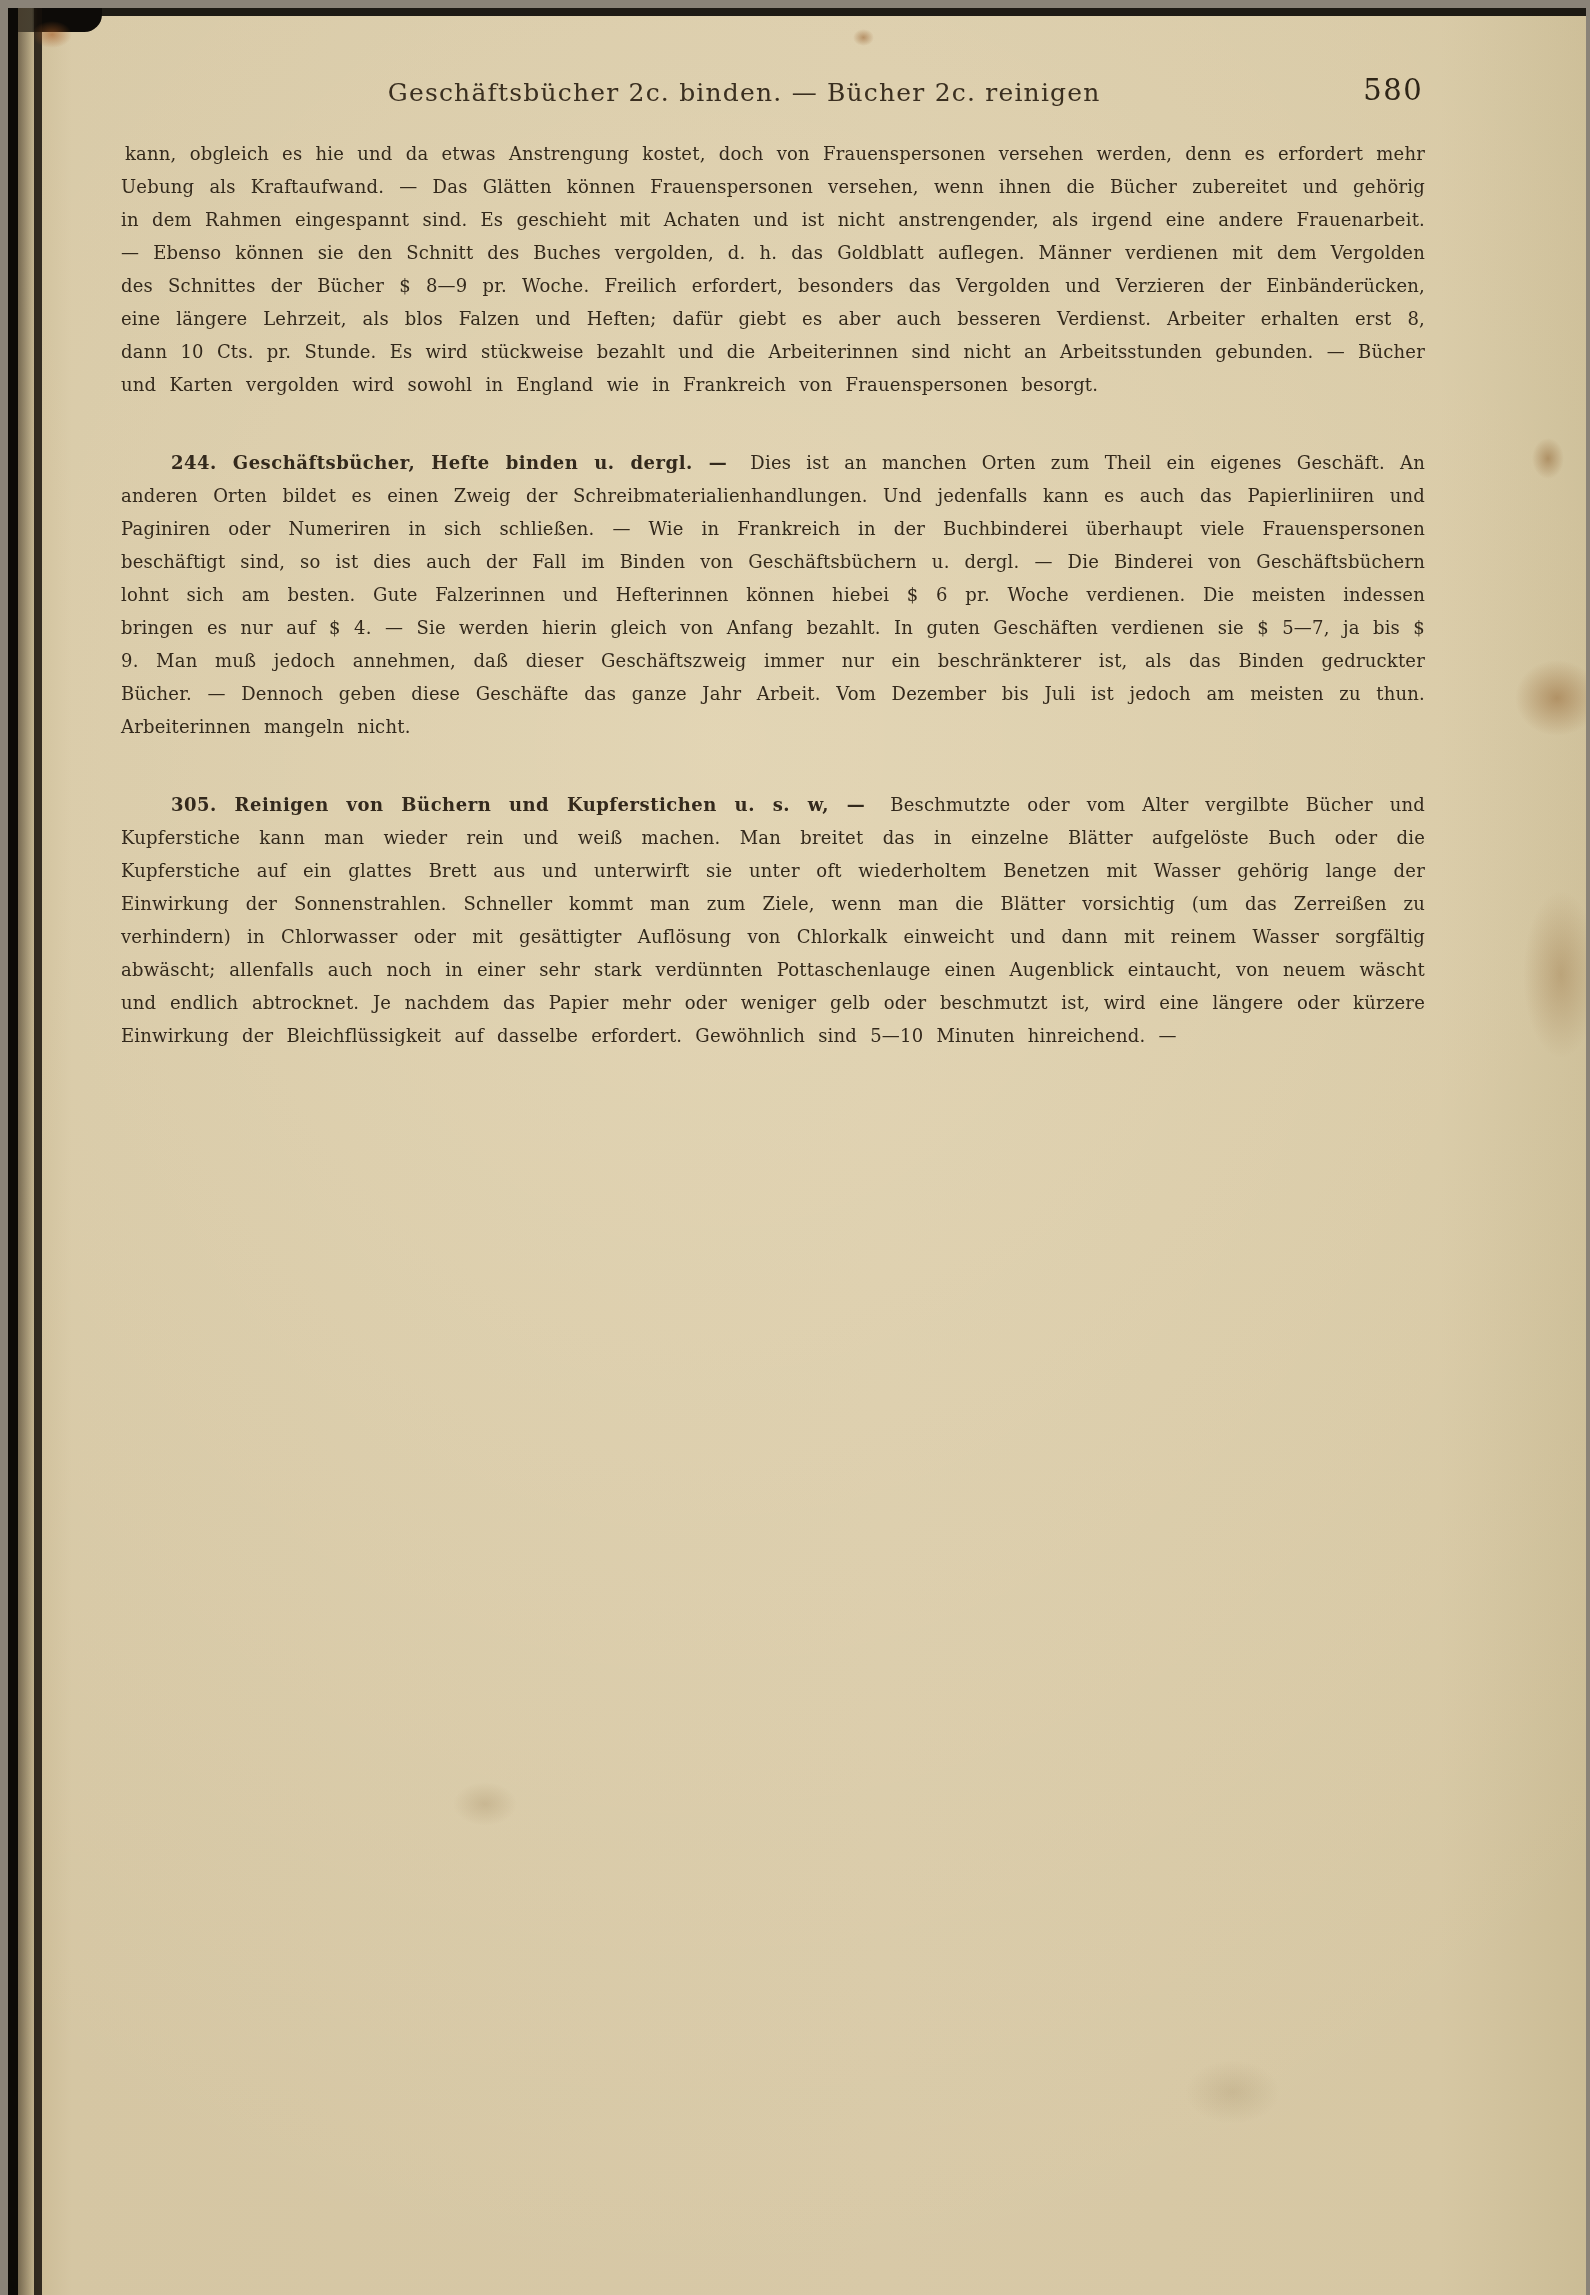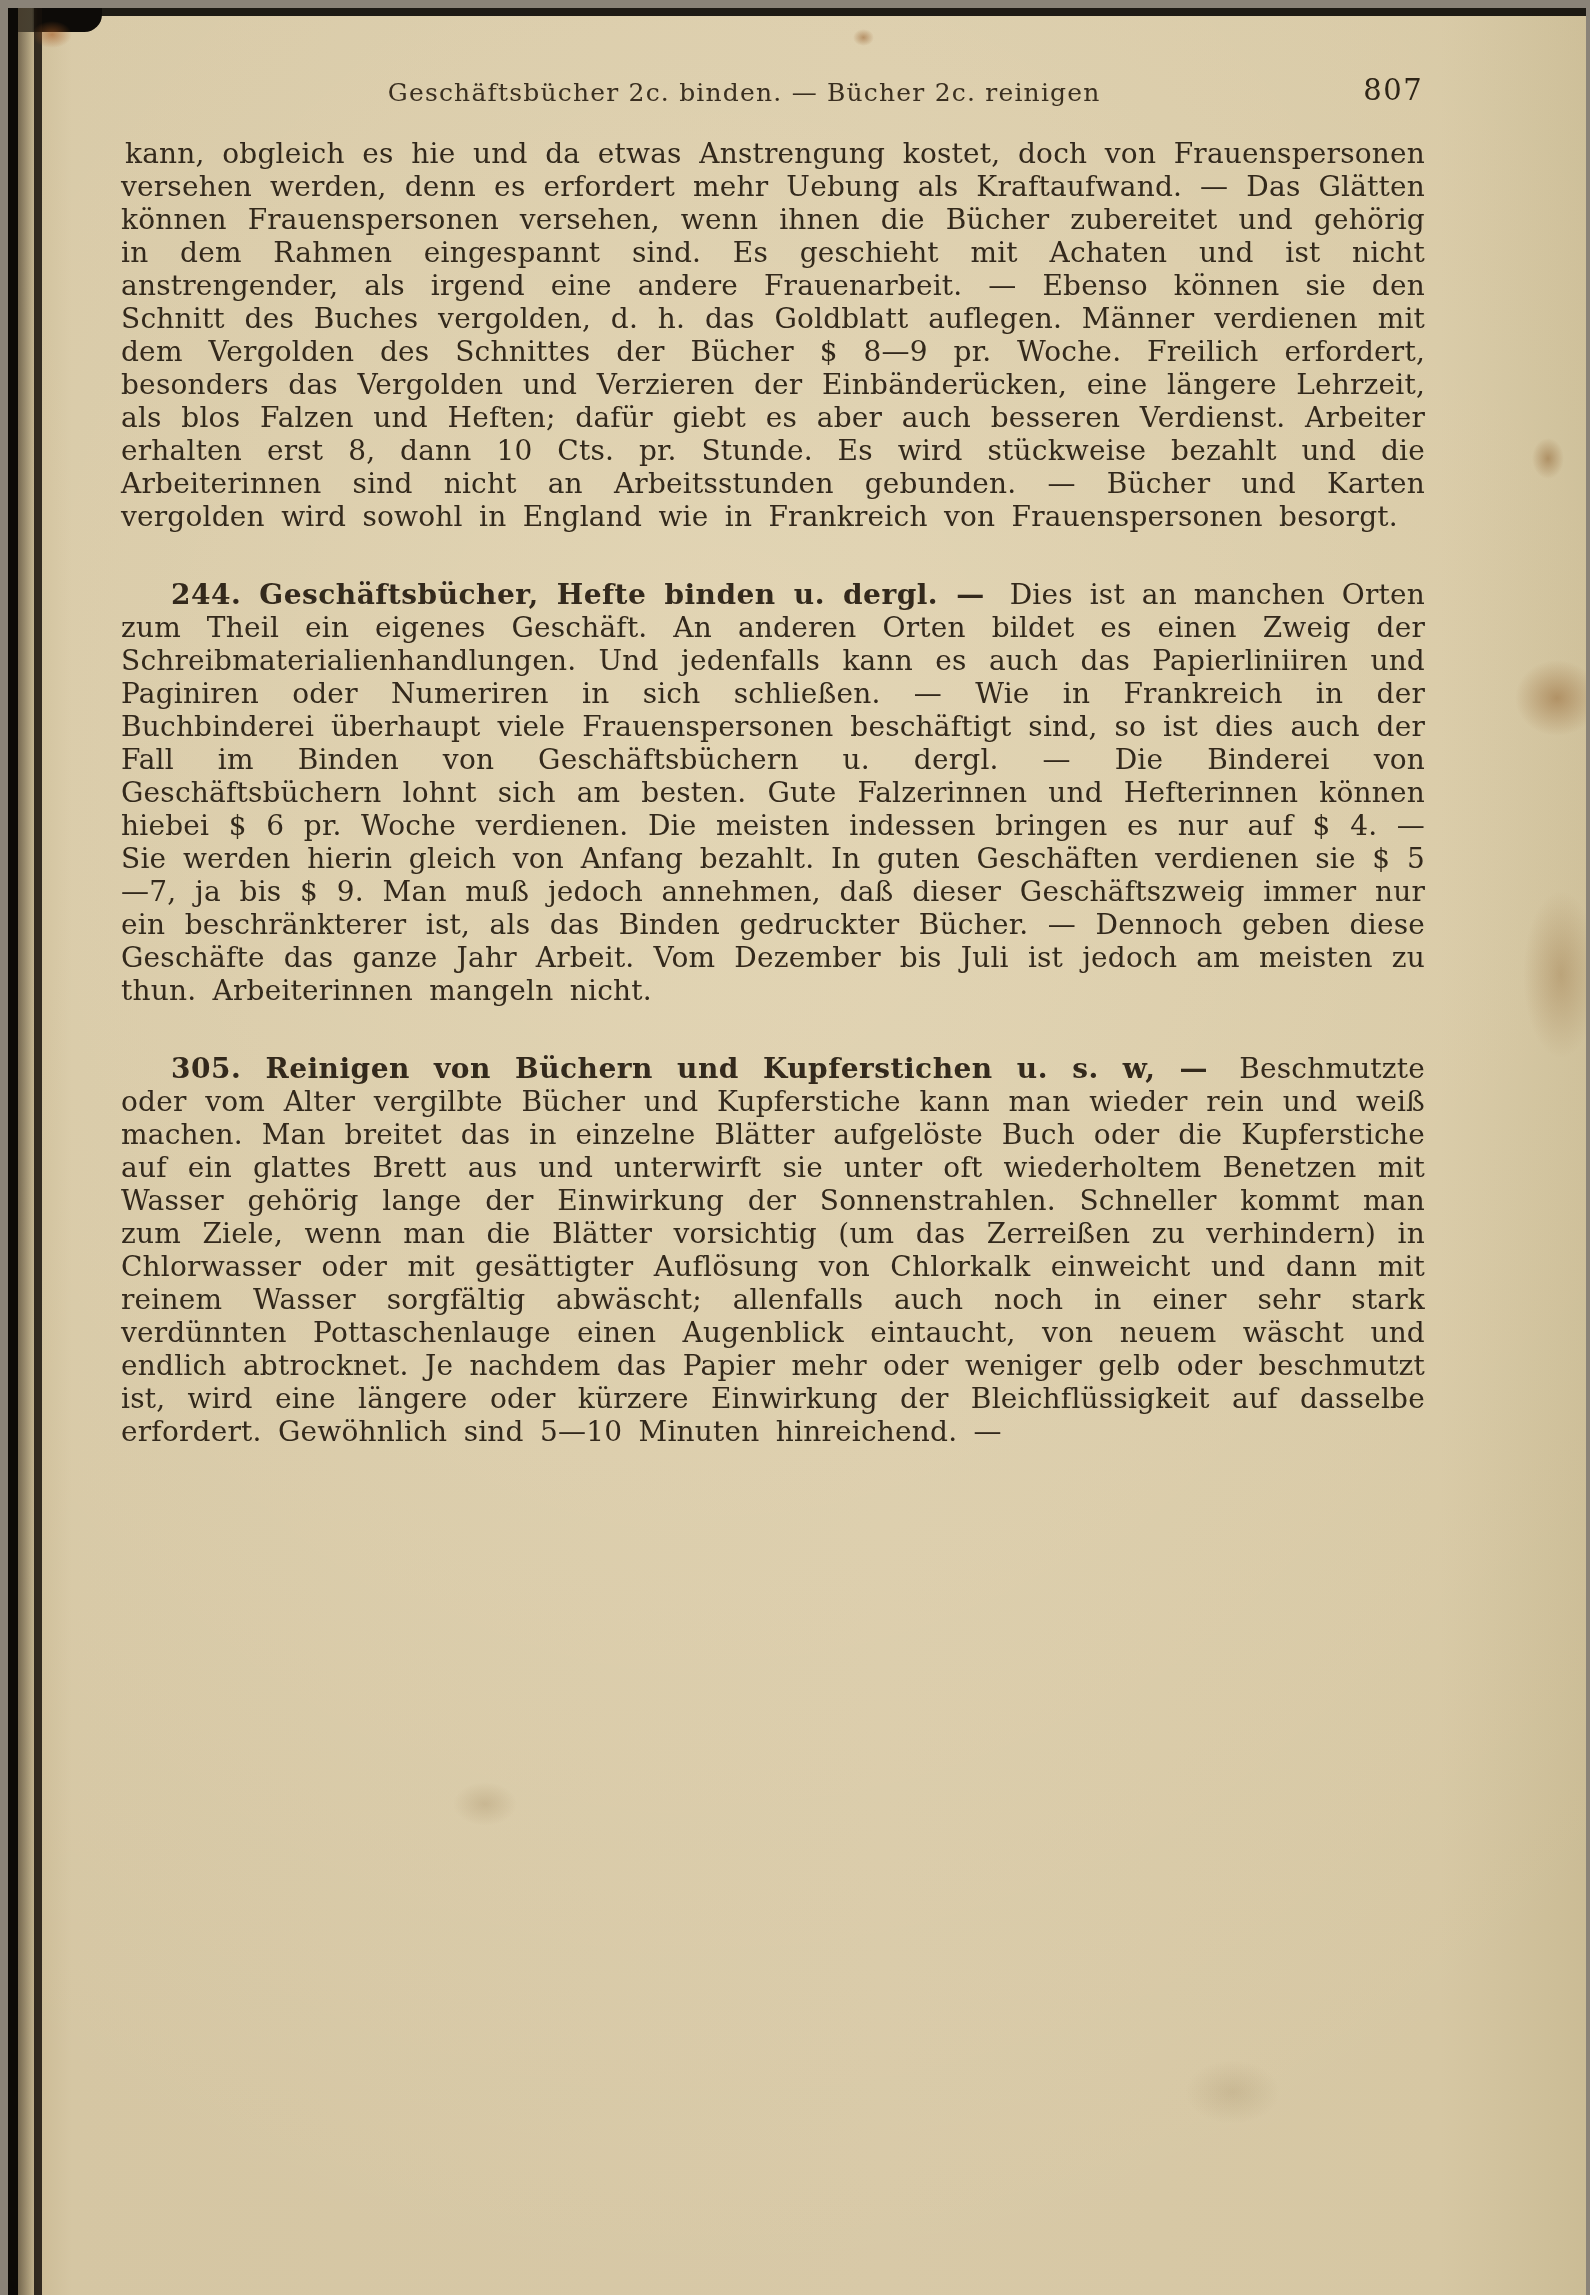--- a/index.html
+++ b/index.html
@@ -40,21 +40,21 @@
   .content { position:absolute; left:105px; top:59px; width:1320px; }
 
   .running-head { position:relative; height:38px; margin-bottom:24px; font-size:25px; }
   .head-title {
     position:absolute; left:50%; top:3.2px; transform:translateX(-54%);
     letter-spacing:1.2px; white-space:nowrap; color:#3a2f20;
   }
   .page-number { position:absolute; right:1.6px; top:-1.6px; font-size:29px; letter-spacing:1.6px; color:#2e2517; }
 
   .para {
-    font-size:28px;
+    font-size:18px;
     line-height:33px;
     text-align:justify;
     word-spacing:7.2px;
     letter-spacing:0.2px;
     color:#33291c;
   }
   .para + .para { margin-top:37px; }
   .para.section { text-indent:46px; }
   .section-heading { font-weight:bold; letter-spacing:0.5px; }
 </style>
@@ -75,21 +75,21 @@
   <div class="stain stain-b"></div>
   <div class="stain stain-c"></div>
   <div class="stain stain-d"></div>
   <div class="stain stain-e"></div>
   <div class="stain stain-f"></div>
 
   <div class="content">
 
     <div class="running-head">
       <span class="head-title">Geschäftsbücher 2c. binden. — Bücher 2c. reinigen</span>
-      <span class="page-number">807</span>
+      <span class="page-number">580</span>
     </div>
 
     <p class="para continuation">
       <span>kann, obgleich es hie und da etwas Anstrengung kostet, doch von Frauenspersonen versehen werden, denn es erfordert mehr Uebung als Kraftaufwand. — Das Glätten können Frauenspersonen versehen, wenn ihnen die Bücher zubereitet und gehörig in dem Rahmen eingespannt sind. Es geschieht mit Achaten und ist nicht anstrengender, als irgend eine andere Frauenarbeit. — Ebenso können sie den Schnitt des Buches vergolden, d. h. das Goldblatt auflegen. Männer verdienen mit dem Vergolden des Schnittes der Bücher $ 8—9 pr. Woche. Freilich erfordert, besonders das Vergolden und Verzieren der Einbänderücken, eine längere Lehrzeit, als blos Falzen und Heften; dafür giebt es aber auch besseren Verdienst. Arbeiter erhalten erst 8, dann 10 Cts. pr. Stunde. Es wird stückweise bezahlt und die Arbeiterinnen sind nicht an Arbeitsstunden gebunden. — Bücher und Karten vergolden wird sowohl in England wie in Frankreich von Frauenspersonen besorgt.</span>
     </p>
 
     <p class="para section">
       <span class="section-heading">244. Geschäftsbücher, Hefte binden u. dergl. —</span>
       <span>Dies ist an manchen Orten zum Theil ein eigenes Geschäft. An anderen Orten bildet es einen Zweig der Schreibmaterialienhandlungen. Und jedenfalls kann es auch das Papierliniiren und Paginiren oder Numeriren in sich schließen. — Wie in Frankreich in der Buchbinderei überhaupt viele Frauenspersonen beschäftigt sind, so ist dies auch der Fall im Binden von Geschäftsbüchern u. dergl. — Die Binderei von Geschäftsbüchern lohnt sich am besten. Gute Falzerinnen und Hefterinnen können hiebei $ 6 pr. Woche verdienen. Die meisten indessen bringen es nur auf $ 4. — Sie werden hierin gleich von Anfang bezahlt. In guten Geschäften verdienen sie $ 5—7, ja bis $ 9. Man muß jedoch annehmen, daß dieser Geschäftszweig immer nur ein beschränkterer ist, als das Binden gedruckter Bücher. — Dennoch geben diese Geschäfte das ganze Jahr Arbeit. Vom Dezember bis Juli ist jedoch am meisten zu thun. Arbeiterinnen mangeln nicht.</span>
     </p>

